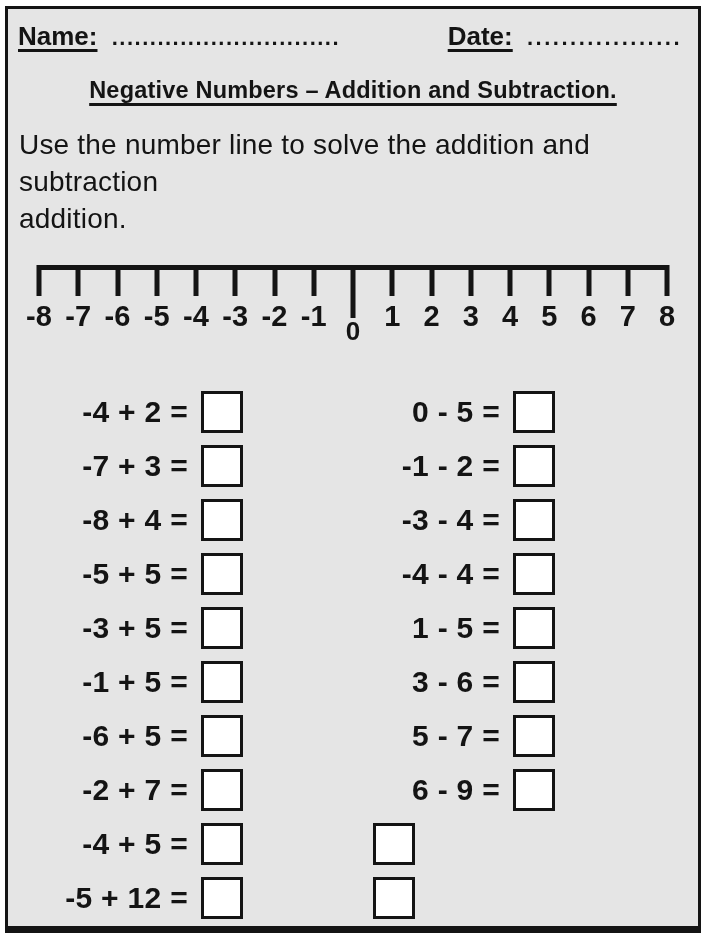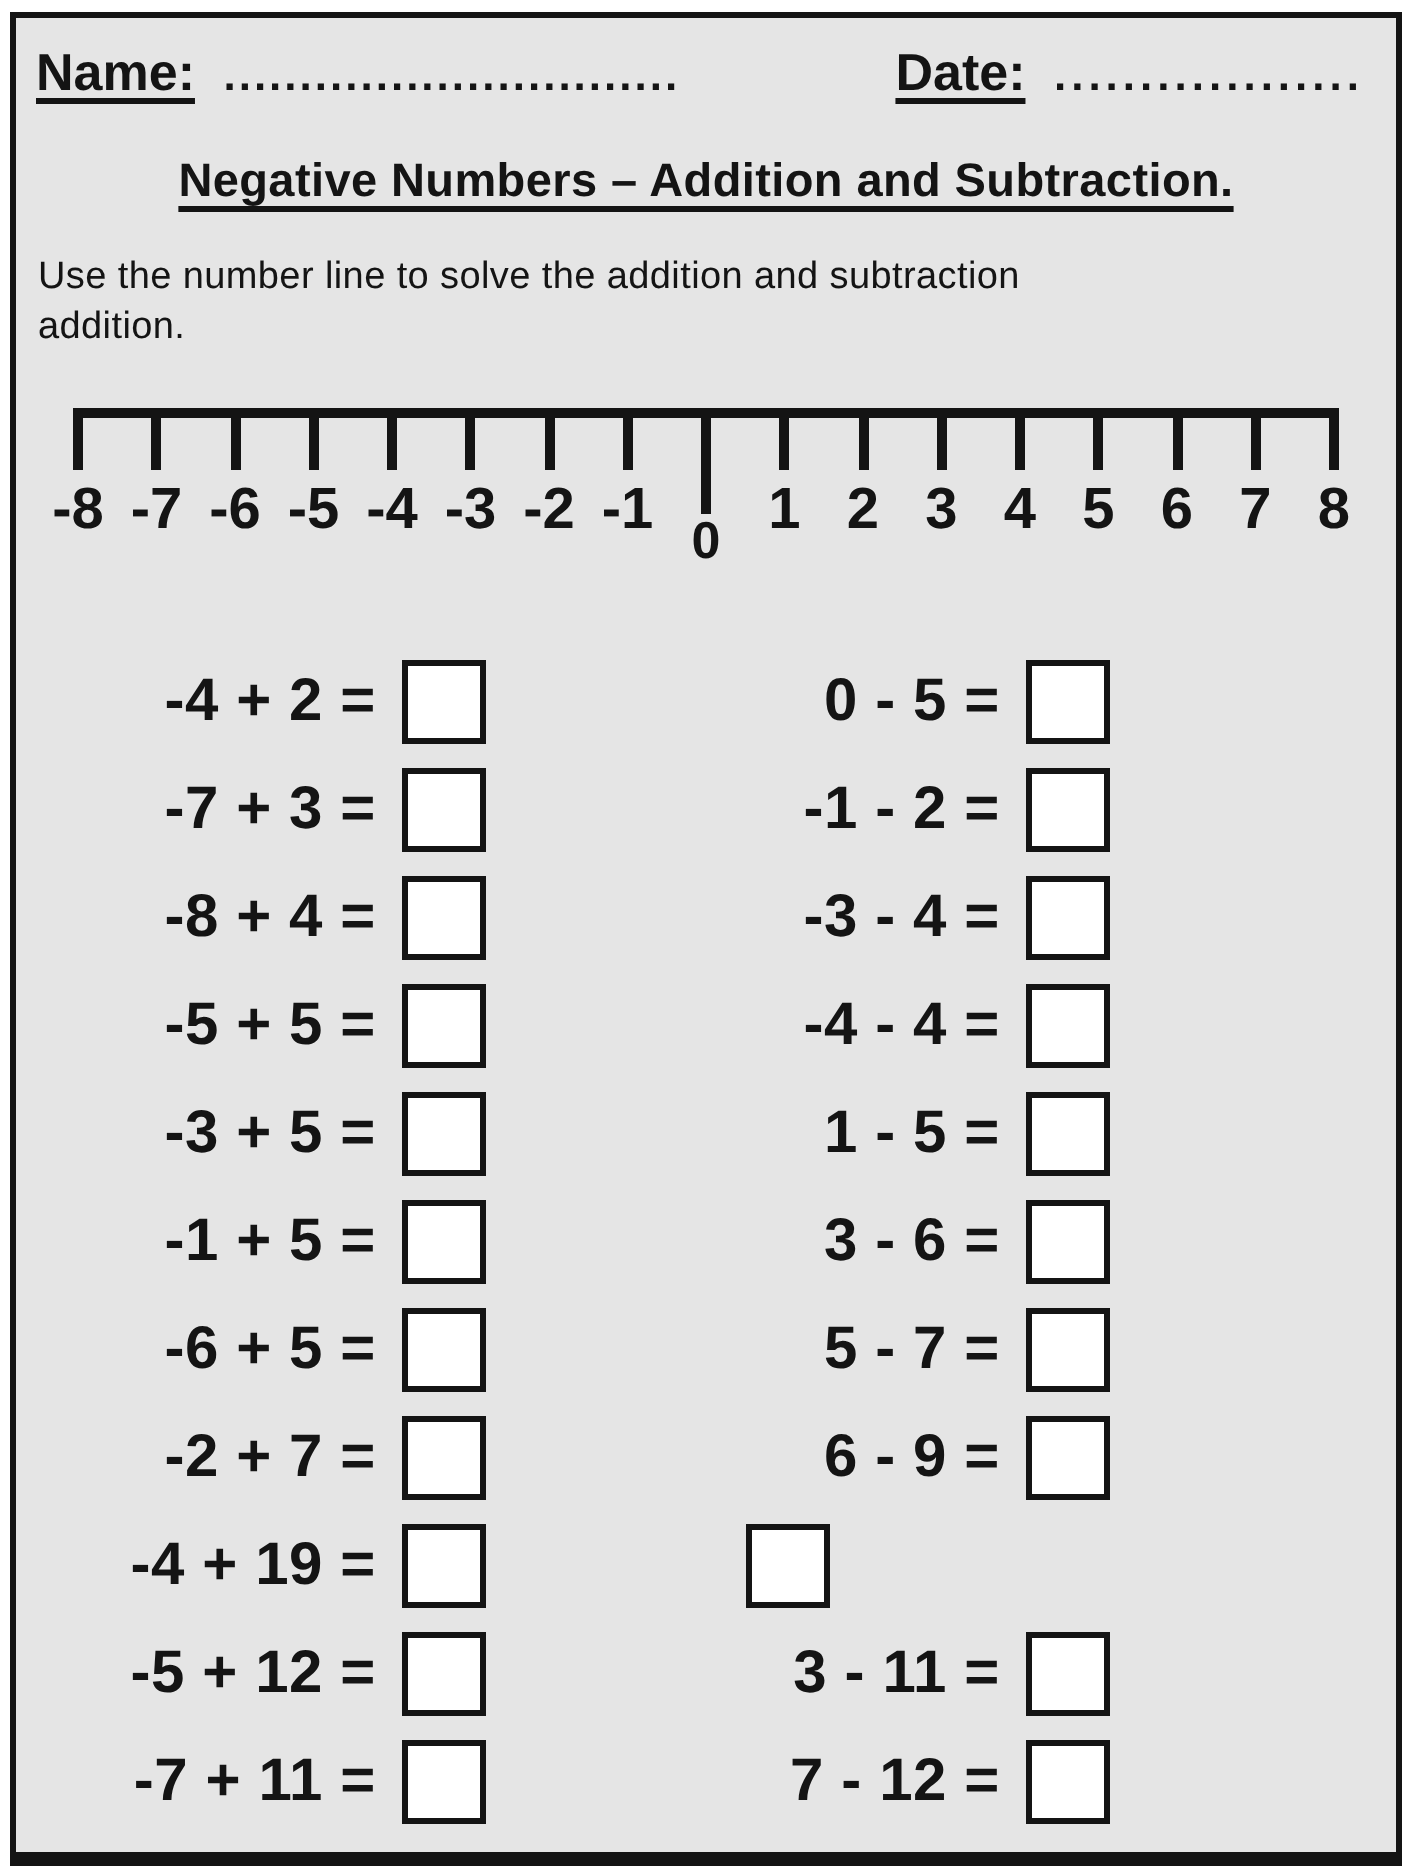--- a/index.html
+++ b/index.html
@@ -53,21 +53,21 @@
     font-weight: bold;
     text-decoration: underline;
     text-decoration-thickness: 2.5px;
     text-underline-offset: 5px;
     letter-spacing: 0.2px;
   }
 
   
   .instructions {
     margin: 22px 10px 0 11px;
-    font-size: 19px;
+    font-size: 28px;
     line-height: 1.33;
     letter-spacing: 0.2px;
   }
   .instructions span { display: block; }
 
   
   .numberline {
     position: relative;
     margin: 27px auto 0;
     width: 628px;
@@ -221,21 +221,21 @@
         </div>
         <div class="problem">
           <span class="expr">-6 + 5 =</span>
           <span class="box"></span>
         </div>
         <div class="problem">
           <span class="expr">-2 + 7 =</span>
           <span class="box"></span>
         </div>
         <div class="problem">
-          <span class="expr">-4 + 19 =</span>
+          <span class="expr">-4 + 5 =</span>
           <span class="box"></span>
         </div>
         <div class="problem">
           <span class="expr">-5 + 12 =</span>
           <span class="box"></span>
         </div>
         <div class="problem">
           <span class="expr">-7 + 11 =</span>
           <span class="box"></span>
         </div>
@@ -270,21 +270,20 @@
           <span class="box"></span>
         </div>
         <div class="problem">
           <span class="expr">6 - 9 =</span>
           <span class="box"></span>
         </div>
         <div class="problem">
           <span class="box"></span>
         </div>
         <div class="problem">
-          <span class="expr">3 - 11 =</span>
           <span class="box"></span>
         </div>
         <div class="problem">
           <span class="expr">7 - 12 =</span>
           <span class="box"></span>
         </div>
       </div>
   </div>
 
 </div>

